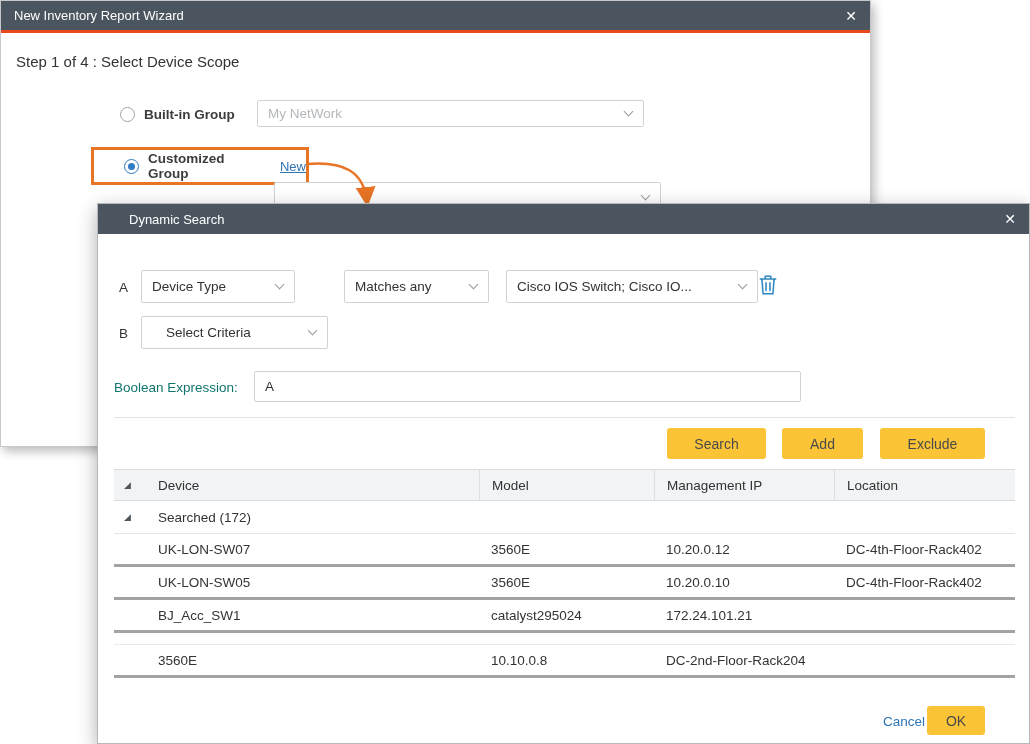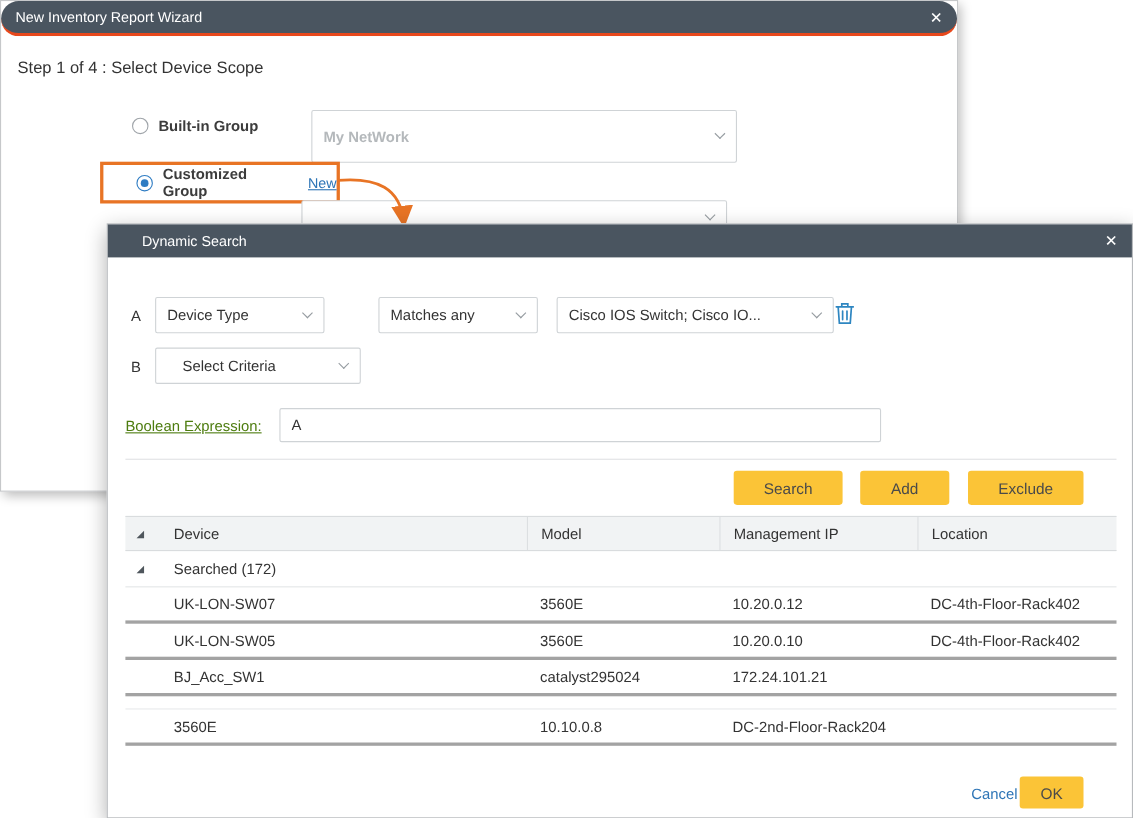--- a/index.html
+++ b/index.html
@@ -47,27 +47,27 @@
     width: 7px; height: 7px; border-radius: 50%; background: #2e7cc3;
   }
 
   
   .wizard {
     position: absolute; left: 0; top: 0; width: 871px; height: 447px;
     background: #fff; border: 1px solid #c6c8ca;
     box-shadow: 3px 4px 10px rgba(0,0,0,.28);
     z-index: 1;
   }
-  .wizard .titlebar { height: 32px; border-bottom: 3px solid #e8481c; border-radius: 16px; }
+  .wizard .titlebar { height: 32px; border-bottom: 3px solid #e8481c; }
   .step-title { position: absolute; left: 15px; top: 52px; font-size: 15px; color: #333; }
 
   .radio-row { position: absolute; display: flex; align-items: center; gap: 9px; }
   .group-label { font-weight: 600; font-size: 13.5px; color: #3c3c3c; }
 
-  .wiz-select { left: 282px; top: 99px; width: 387px; height: 48px; font-weight: bold; }
+  .wiz-select { left: 256px; top: 99px; width: 387px; height: 27px; }
 
   .highlight-box {
     position: absolute; left: 90px; top: 146px; width: 218px; height: 38px;
     border: 3px solid #e87425; display: flex; align-items: center; padding-left: 30px; gap: 9px;
   }
   .highlight-box .link { text-decoration: underline; margin-left: 10px; }
 
   .partial-select { left: 273px; top: 181px; width: 387px; height: 31px; }
 
   .arrow-svg { position: absolute; left: 303px; top: 158px; z-index: 5; }
@@ -78,21 +78,21 @@
     background: #fff; border: 1px solid #b7babd;
     box-shadow: 0 6px 18px rgba(0,0,0,.32);
     z-index: 10;
   }
   .ds .titlebar { position: absolute; left: 0; top: 0; right: 0; height: 30px; padding-left: 31px; }
 
   .ds .row-id { position: absolute; font-size: 13.5px; color: #333; }
 
   .trash { position: absolute; left: 660px; top: 70px; cursor: pointer; }
 
-  .bool-label { position: absolute; left: 16px; top: 176px; font-size: 13.5px; color: #4d7c0f; text-decoration: underline; }
+  .bool-label { position: absolute; left: 16px; top: 176px; font-size: 13.5px; color: #0f766e; }
   .bool-input {
     position: absolute; left: 156px; top: 167px; width: 547px; height: 31px;
     border: 1px solid #cfd3d6; border-radius: 2px; padding: 0 10px;
     font-size: 13.5px; font-family: inherit; color: #333;
   }
 
   .divider { position: absolute; left: 16px; top: 213px; width: 901px; height: 1px; background: #e0e2e4; }
 
   
   .table { position: absolute; left: 16px; top: 265px; width: 901px; }

